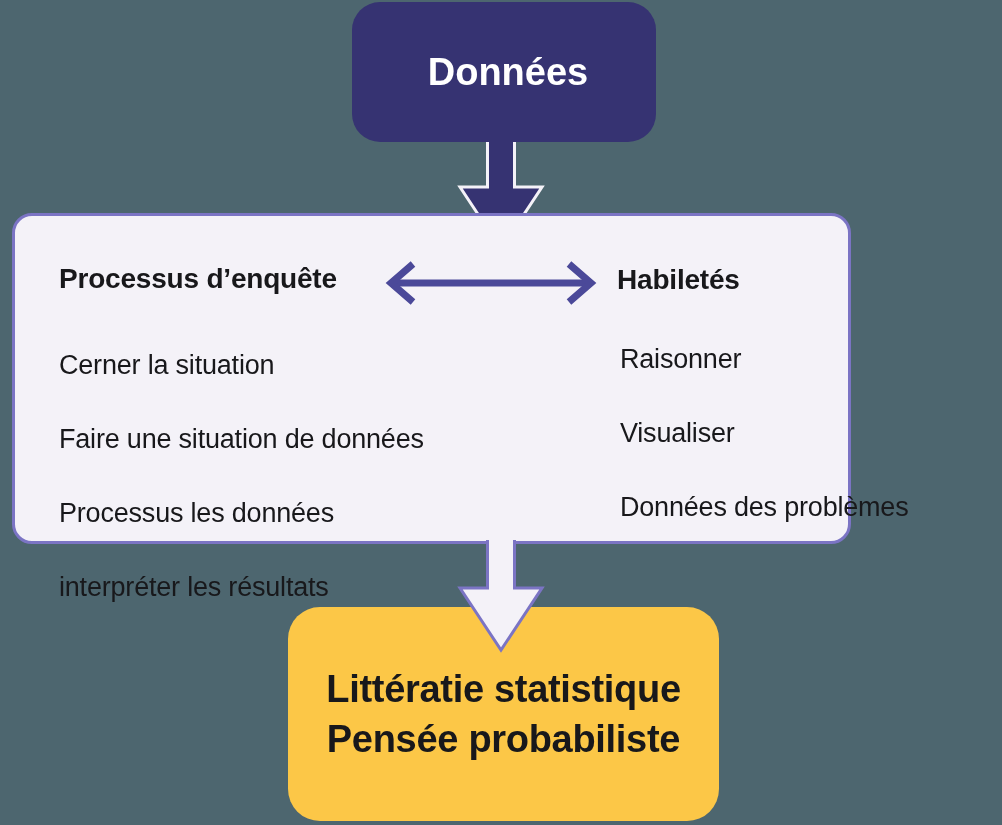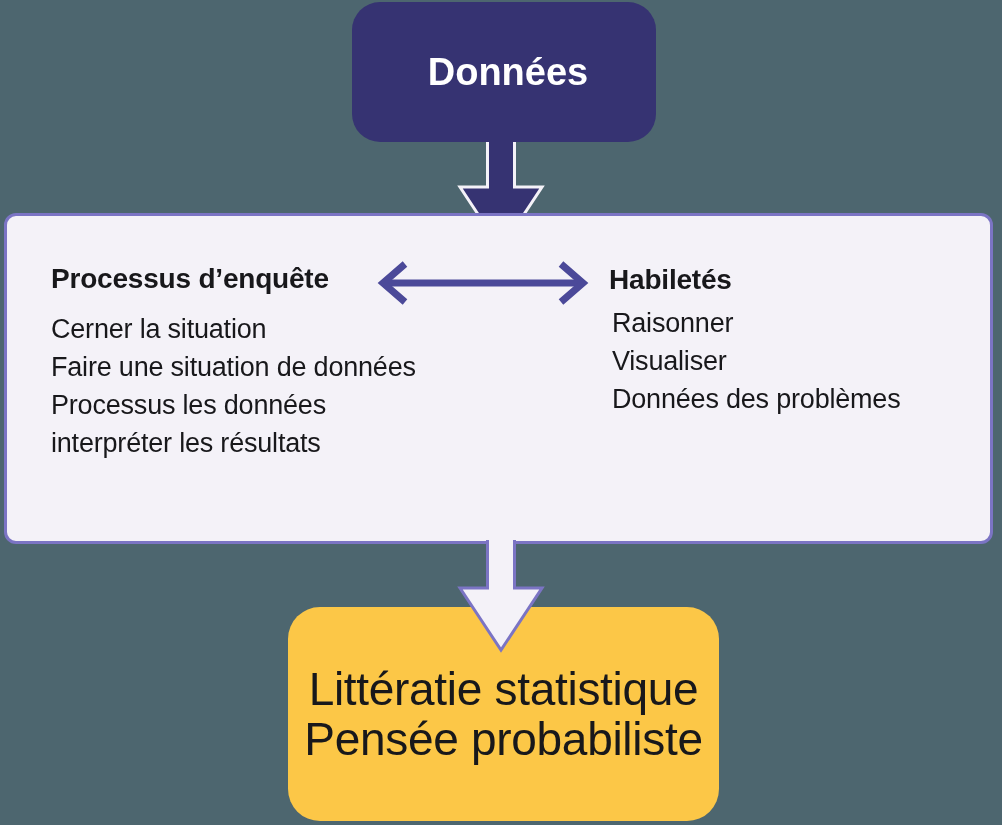--- a/index.html
+++ b/index.html
@@ -16,44 +16,44 @@
   }
   .top-box span{color:var(--text-light);font-size:38px;font-weight:700;}
   
   .arrow-down{position:absolute;width:92px;height:113px;}
   .arrow1{left:455px;top:139px;z-index:1;}
   .arrow2{left:455px;top:540px;z-index:3;}
   .arrow1 path{fill:var(--indigo);stroke:var(--lavender);stroke-width:3;}
   .arrow2 path{fill:var(--lavender);stroke:var(--purple-border);stroke-width:3;}
   
   .main-box{
-    position:absolute;left:4px;top:213px;width:989px;height:331px;
+    position:absolute;left:12px;top:213px;width:839px;height:331px;
     box-sizing:border-box;background:var(--lavender);
-    border:3px solid var(--purple-border);border-radius:12px;z-index:2;
+    border:3px solid var(--purple-border);border-radius:20px;z-index:2;
   }
   .col-heading{
     position:absolute;font-size:28px;font-weight:700;color:var(--text-dark);
     letter-spacing:-0.2px;white-space:nowrap;
   }
   .col-heading.left{left:44px;top:47px;}
   .col-heading.right{left:602px;top:48px;}
   .col-list{position:absolute;font-size:27px;color:var(--text-dark);line-height:38px;letter-spacing:-0.2px;}
   .col-list.left{left:44px;top:94px;}
   .col-list.right{left:605px;top:88px;}
-  .col-list .line{white-space:nowrap;}
+  .col-list .line{white-space:nowrap;margin-top:36px;}
   .double-arrow{position:absolute;left:365px;top:44px;width:222px;height:46px;}
   .double-arrow path{fill:none;stroke:var(--arrow-indigo);stroke-width:7;stroke-linejoin:miter;}
   
   .bottom-box{
     position:absolute;left:288px;top:607px;width:431px;height:214px;
     background:var(--yellow);border-radius:32px;z-index:2;
     display:flex;flex-direction:column;align-items:center;justify-content:center;
   }
   .bottom-box .bline{
-    font-size:46px;font-weight:400;color:var(--text-dark);
+    font-size:38px;font-weight:700;color:var(--text-dark);
     line-height:50px;white-space:nowrap;letter-spacing:-0.3px;
   }
 </style>
 </head>
 <body>
 
 <div class="canvas">
 
   <div class="top-box">
     <span>Données</span>

